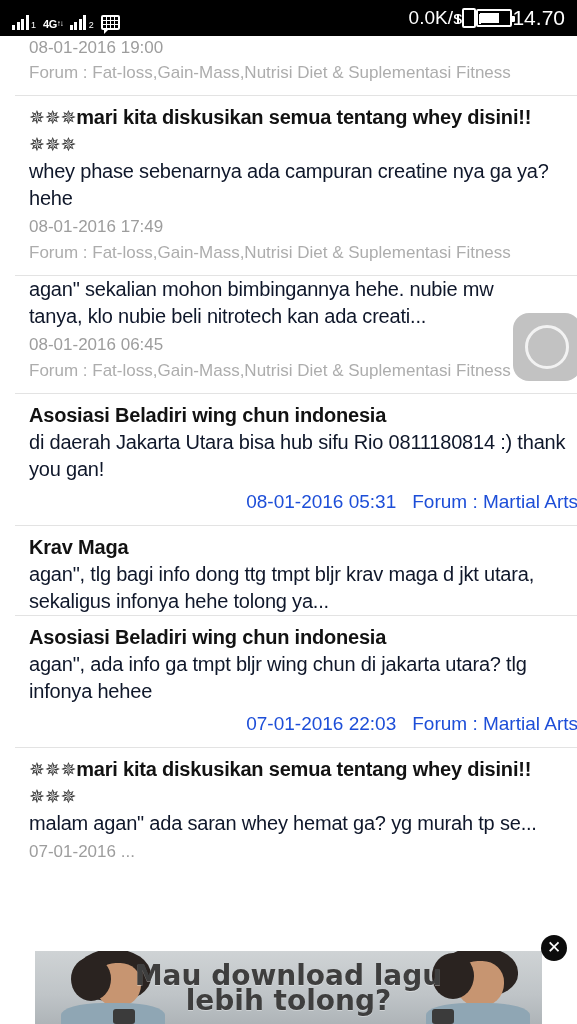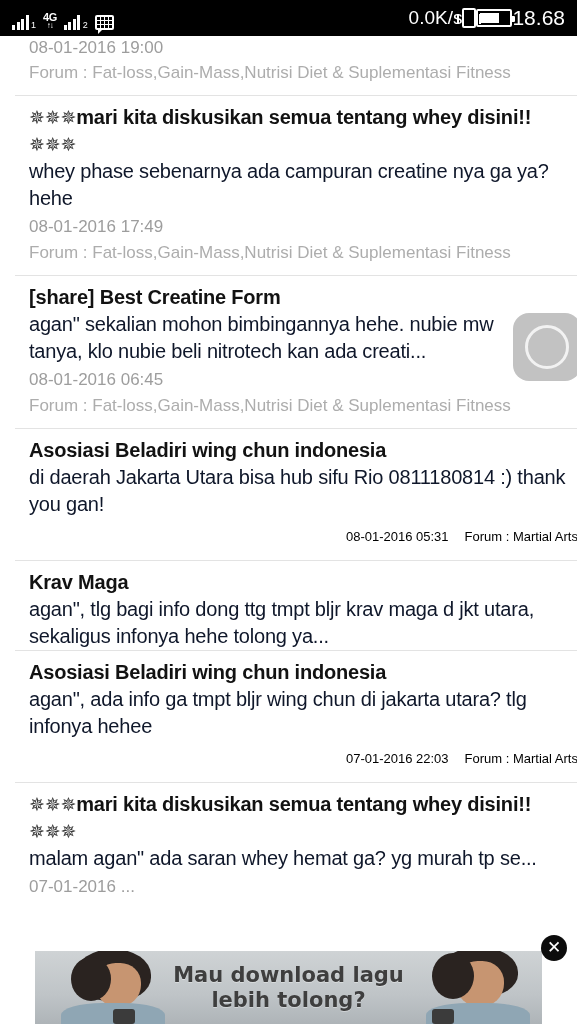--- a/index.html
+++ b/index.html
@@ -20,21 +20,21 @@
   }
   .sb-left { display:flex; align-items:flex-end; gap:7px; height:24px; }
   .sb-right { display:flex; align-items:center; }
   .bars { display:flex; align-items:flex-end; gap:1.5px; height:16px; }
   .bars i { display:block; width:3px; background:#fff; }
   .bars i:nth-child(1){height:5px}
   .bars i:nth-child(2){height:8px}
   .bars i:nth-child(3){height:11px}
   .bars i:nth-child(4){height:15px}
   .simnum { font-size:9px; line-height:9px; margin-left:1px; align-self:flex-end; }
-  .net4g { display:flex; flex-direction:column; align-items:center; line-height:1; }
+  .net4g { display:flex; flex-direction:row; align-items:center; line-height:1; }
   .net4g .lbl { font-size:11px; font-weight:bold; letter-spacing:-0.5px; }
   .net4g .arw { font-size:8px; letter-spacing:-1px; margin-top:-1px; }
   .msgicon {
     width:19px; height:15px; background:#fff; border-radius:2px;
     position:relative;
   }
   .msgicon:after{
     content:""; position:absolute; left:3px; bottom:-4px;
     border-left:5px solid #fff; border-bottom:5px solid transparent;
   }
@@ -76,21 +76,21 @@
   .snippet {
     font-size:20px; color:#0f172a; line-height:27px; letter-spacing:-0.2px;
   }
   .meta-date {
     font-size:17px; color:#9d9d9d; line-height:26px; padding-top:2px;
   }
   .meta-forum {
     font-size:17px; color:#adadad; line-height:26px; padding-bottom:9px;
   }
   .meta-inline {
-    font-size:13px; color:#000000; line-height:26px;
+    font-size:19px; color:#1d4ed8; line-height:26px;
     text-align:right; padding:6px 0 10px 0;
   }
   .meta-inline .d { margin-right:16px; }
   .star { color:#3c3c3c; font-weight:normal; font-size:19px; }
 
   
   .row-partial .meta-date { padding-top:0; line-height:24px; }
 
   
   .fab {
@@ -116,21 +116,21 @@
   .ad-person.left { left:18px; }
   .ad-person.right { right:8px; }
   .hair {
     position:absolute; border-radius:50% 50% 45% 45%; background:#2a2320;
   }
   .face { position:absolute; background:#c79571; border-radius:45% 45% 50% 50%; }
   .shirt { position:absolute; background:#8fa6b4; border-radius:40% 40% 0 0; }
   .phone { position:absolute; background:#3b3b3b; border-radius:3px; }
   .ad-text {
     position:relative; z-index:5; text-align:center;
-    color:#3e3e3e; font-weight:bold; font-size:21px; line-height:25px;
+    color:#3e3e3e; font-weight:bold; font-size:28px; line-height:25px;
     text-shadow:0 1px 0 rgba(255,255,255,0.35);
     font-family:"DejaVu Sans","Liberation Sans",sans-serif;
   }
   .ad-close {
     position:absolute; left:541px; top:935px; width:26px; height:26px;
     background:#0c0c0c; border-radius:50%;
     display:flex; align-items:center; justify-content:center;
     color:#fff; font-size:17px; font-weight:bold; line-height:1;
   }
   .ad-close span{ transform:translateY(-1px); }
@@ -181,42 +181,41 @@
         </div>
       </div>
     </div>
 
     <div class="sb-right">
       <div class="netspeed">0.0K/s</div>
       <div class="vibicon"></div>
       <div class="battery">
           <div class="fill" style="width:68%"></div>
         </div>
-      <div class="clock">18.68</div>
+      <div class="clock">14.70</div>
     </div>
   </div>
 
   <div class="list">
 
     <div class="row row-partial">
       <div class="meta-date">08-01-2016 19:00</div>
       <div class="meta-forum">Forum : Fat-loss,Gain-Mass,Nutrisi Diet &amp; Suplementasi Fitness</div>
     </div>
     <div class="sep"></div>
 
     <div class="row">
       <div class="title"><span class="star">✵✵✵</span><span>mari kita diskusikan semua tentang whey disini!!</span><span class="star">✵✵✵</span></div>
       <div class="snippet">whey phase sebenarnya ada campuran creatine nya ga ya? hehe</div>
       <div class="meta-date">08-01-2016 17:49</div>
       <div class="meta-forum">Forum : Fat-loss,Gain-Mass,Nutrisi Diet &amp; Suplementasi Fitness</div>
     </div>
     <div class="sep"></div>
 
     <div class="row">
-      <div class="title">[share] Best Creatine Form</div>
       <div class="snippet" style="padding-right:66px">agan" sekalian mohon bimbingannya hehe. nubie mw tanya, klo nubie beli nitrotech kan ada creati...</div>
       <div class="meta-date">08-01-2016 06:45</div>
       <div class="meta-forum">Forum : Fat-loss,Gain-Mass,Nutrisi Diet &amp; Suplementasi Fitness</div>
     </div>
     <div class="sep"></div>
 
     <div class="row">
       <div class="title">Asosiasi Beladiri wing chun indonesia</div>
       <div class="snippet">di daerah Jakarta Utara bisa hub sifu Rio 0811180814 :) thank you gan!</div>
       <div class="meta-inline"><span class="d">08-01-2016 05:31</span><span>Forum : Martial Arts</span></div>

